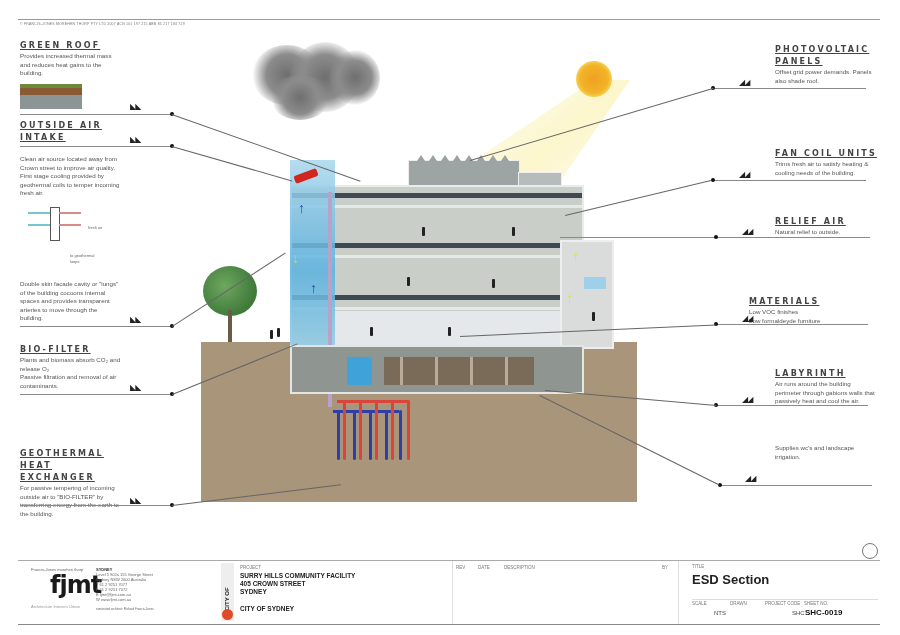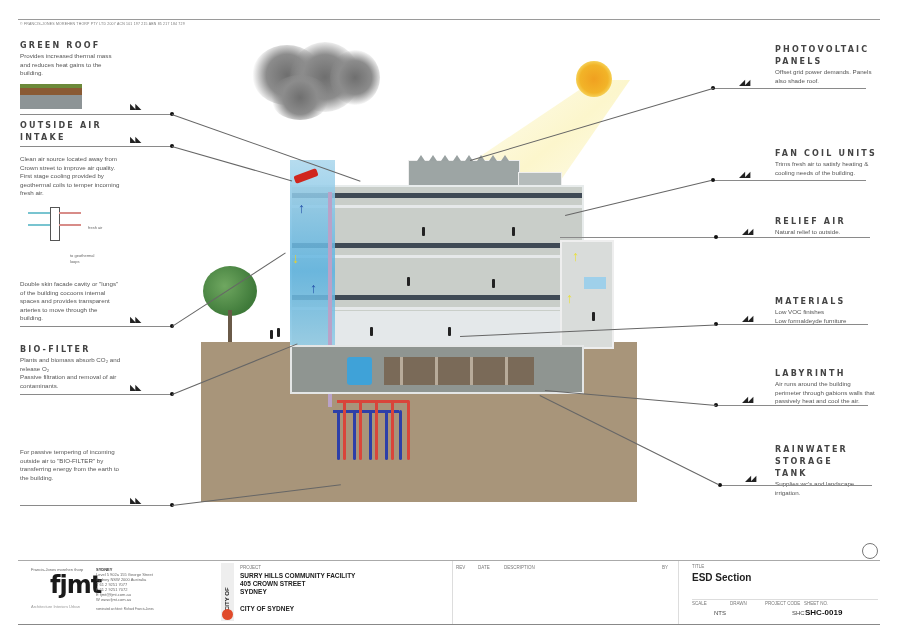--- a/index.html
+++ b/index.html
@@ -1,21 +1,21 @@
 <!DOCTYPE html>
 <html><head>
 <meta charset="utf-8">
 <style>
   html,body{margin:0;padding:0;background:#fff;}
   body{width:900px;height:635px;position:relative;overflow:hidden;font-family:"Liberation Sans",sans-serif;color:#333;}
   .abs{position:absolute;}
   .topline{left:18px;top:19px;width:862px;height:1px;background:#9a9a9a;}
   .topnote{left:20px;top:22px;font-size:3.5px;color:#777;letter-spacing:0.2px;white-space:nowrap;}
   .lbl{position:absolute;}
-  .lbl .h{font-family:"DejaVu Sans",sans-serif;font-weight:bold;font-size:8px;letter-spacing:2.2px;color:#444;line-height:12px;text-transform:uppercase;}
+  .lbl .h{font-family:"DejaVu Sans",sans-serif;font-weight:bold;font-size:8px;letter-spacing:2.2px;color:#444;line-height:12px;text-transform:uppercase;text-decoration:underline;}
   .lbl .d{font-size:6.2px;line-height:8.6px;color:#555;}
   .rule{position:absolute;height:1px;background:#8a8a8a;}
   .dot{position:absolute;width:4px;height:4px;border-radius:50%;background:#111;}
   .leader{position:absolute;height:1px;background:#666;transform-origin:0 0;}
   .tri{position:absolute;font-size:8px;color:#222;letter-spacing:-1px;line-height:8px;}
   
   .sky-cloud{position:absolute;border-radius:50%;background:radial-gradient(circle,#6f6f6f 0%,#8c8c8c 45%,rgba(180,180,180,0) 75%);}
   .sun{position:absolute;left:576px;top:61px;width:36px;height:36px;border-radius:50%;background:radial-gradient(circle,#f0a020 0%,#f2b428 55%,#f8e070 80%,rgba(255,255,255,0) 100%);}
   .beam{position:absolute;left:430px;top:80px;width:200px;height:110px;background:linear-gradient(140deg,rgba(255,255,255,0) 0%,rgba(250,240,170,0.6) 60%,rgba(250,240,170,0.2) 100%);clip-path:polygon(100% 0,82% 0,0 100%,62% 100%);}
   .ground{left:201px;top:342px;width:436px;height:160px;background:#a8957a;}
@@ -185,20 +185,21 @@
   <div class="d">release O₂</div>
   <div class="d">Passive filtration and removal of air</div>
   <div class="d">contaminants.</div>
 </div>
 <div class="tri" style="left:130px;top:384px;">◣◣</div>
 <div class="rule" style="left:20px;top:394px;width:152px;"></div>
 <div class="dot" style="left:170px;top:392px;"></div>
 <div class="leader" style="left:172px;top:394px;width:135px;transform:rotate(-22deg);"></div>
 
 <div class="lbl" style="left:20px;top:448px;width:130px;">
+  <div class="h" style="width:110px;">GEOTHERMAL HEAT EXCHANGER</div>
   <div class="d">For passive tempering of incoming</div>
   <div class="d">outside air to "BIO-FILTER" by</div>
   <div class="d">transferring energy from the earth to</div>
   <div class="d">the building.</div>
 </div>
 <div class="tri" style="left:130px;top:497px;">◣◣</div>
 <div class="rule" style="left:20px;top:505px;width:152px;"></div>
 <div class="dot" style="left:170px;top:503px;"></div>
 <div class="leader" style="left:172px;top:505px;width:170px;transform:rotate(-7deg);"></div>
 
@@ -223,21 +224,21 @@
 <div class="leader" style="left:565px;top:215px;width:150px;transform:rotate(-13.5deg);"></div>
 
 <div class="lbl" style="left:775px;top:216px;width:115px;">
   <div class="h">RELIEF AIR</div>
   <div class="d">Natural relief to outside.</div>
 </div>
 <div class="tri" style="left:742px;top:228px;">◢◢</div>
 <div class="rule" style="left:560px;top:237px;width:310px;"></div>
 <div class="dot" style="left:714px;top:235px;"></div>
 
-<div class="lbl" style="left:775px;top:296px;width:115px;">
+<div class="lbl" style="left:749px;top:296px;width:115px;">
   <div class="h">MATERIALS</div>
   <div class="d">Low VOC finishes</div>
   <div class="d">Low formaldeyde furniture</div>
 </div>
 <div class="tri" style="left:742px;top:315px;">◢◢</div>
 <div class="rule" style="left:716px;top:324px;width:152px;"></div>
 <div class="dot" style="left:714px;top:322px;"></div>
 <div class="leader" style="left:460px;top:336px;width:256px;transform:rotate(-2.6deg);"></div>
 
 <div class="lbl" style="left:775px;top:368px;width:115px;">
@@ -245,21 +246,20 @@
   <div class="d">Air runs around the building</div>
   <div class="d">perimeter through gabions walls that</div>
   <div class="d">passively heat and cool the air.</div>
 </div>
 <div class="tri" style="left:742px;top:396px;">◢◢</div>
 <div class="rule" style="left:716px;top:405px;width:152px;"></div>
 <div class="dot" style="left:714px;top:403px;"></div>
 <div class="leader" style="left:545px;top:390px;width:172px;transform:rotate(5deg);"></div>
 
 <div class="lbl" style="left:775px;top:444px;width:115px;">
-  <div class="h" style="width:90px;">RAINWATER STORAGE TANK</div>
   <div class="d">Supplies wc's and landscape</div>
   <div class="d">irrigation.</div>
 </div>
 <div class="tri" style="left:745px;top:475px;">◢◢</div>
 <div class="rule" style="left:720px;top:485px;width:152px;"></div>
 <div class="dot" style="left:718px;top:483px;"></div>
 <div class="leader" style="left:540px;top:395px;width:200px;transform:rotate(26.5deg);"></div>
 
 <div class="abs" style="left:862px;top:543px;width:14px;height:14px;border:1px solid #777;border-radius:50%;"></div>
 
@@ -289,21 +289,21 @@
     <div class="abs proj" style="left:0;top:44px;">CITY OF SYDNEY</div>
   </div>
   <div class="tbcell" style="left:434px;width:226px;">
     <div class="abs cap" style="left:4px;top:4px;">REV</div>
     <div class="abs cap" style="left:26px;top:4px;">DATE</div>
     <div class="abs cap" style="left:52px;top:4px;">DESCRIPTION</div>
     <div class="abs cap" style="left:210px;top:4px;">BY</div>
   </div>
   <div class="tbcell" style="left:660px;width:200px;border-right:none;">
     <div class="abs cap" style="left:14px;top:3px;">TITLE</div>
-    <div class="abs" style="left:14px;top:11px;font-size:10px;font-weight:bold;color:#222;">ESD Section</div>
+    <div class="abs" style="left:14px;top:11px;font-size:13px;font-weight:bold;color:#222;">ESD Section</div>
     <div class="abs" style="left:14px;top:38px;width:186px;height:1px;background:#ddd;"></div>
     <div class="abs cap" style="left:14px;top:40px;">SCALE</div>
     <div class="abs" style="left:36px;top:49px;font-size:6px;color:#444;">NTS</div>
     <div class="abs cap" style="left:52px;top:40px;">DRAWN</div>
     <div class="abs cap" style="left:87px;top:40px;">PROJECT CODE</div>
     <div class="abs" style="left:114px;top:49px;font-size:6px;color:#444;">SHC</div>
     <div class="abs cap" style="left:126px;top:40px;">SHEET NO.</div>
     <div class="abs" style="left:127px;top:47px;font-size:8px;font-weight:bold;color:#111;">SHC-0019</div>
   </div>
 </div>

